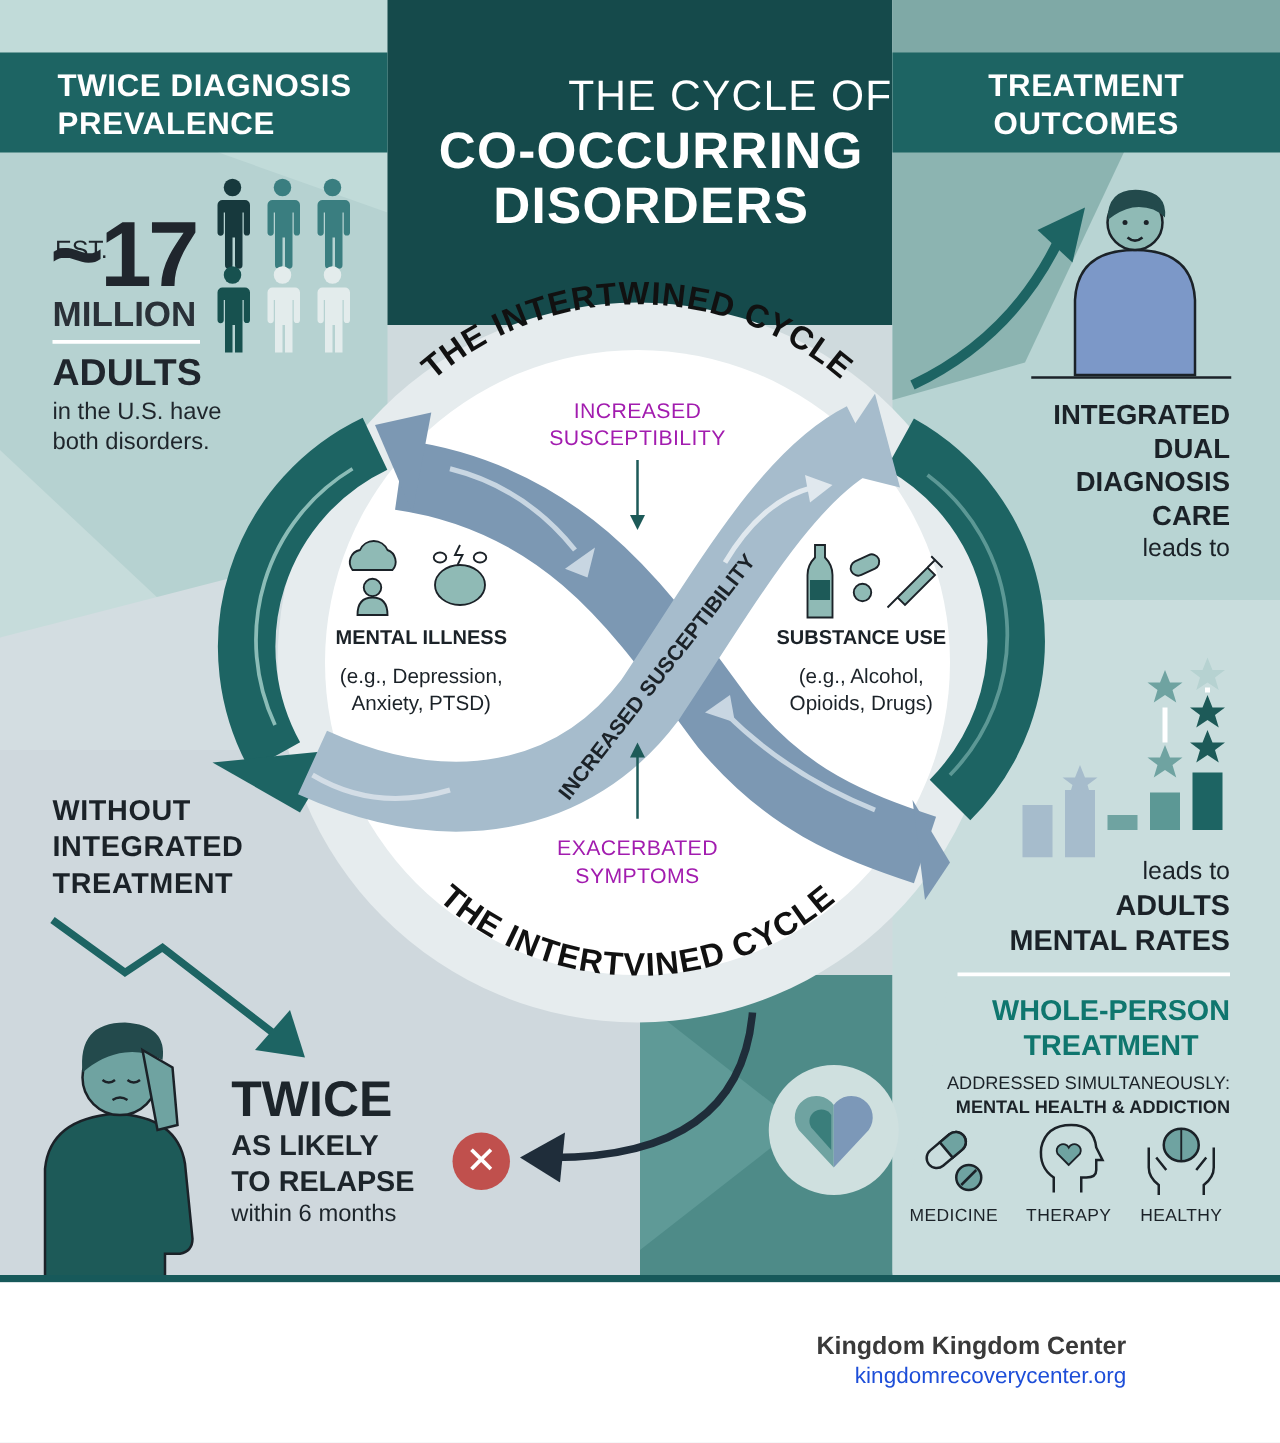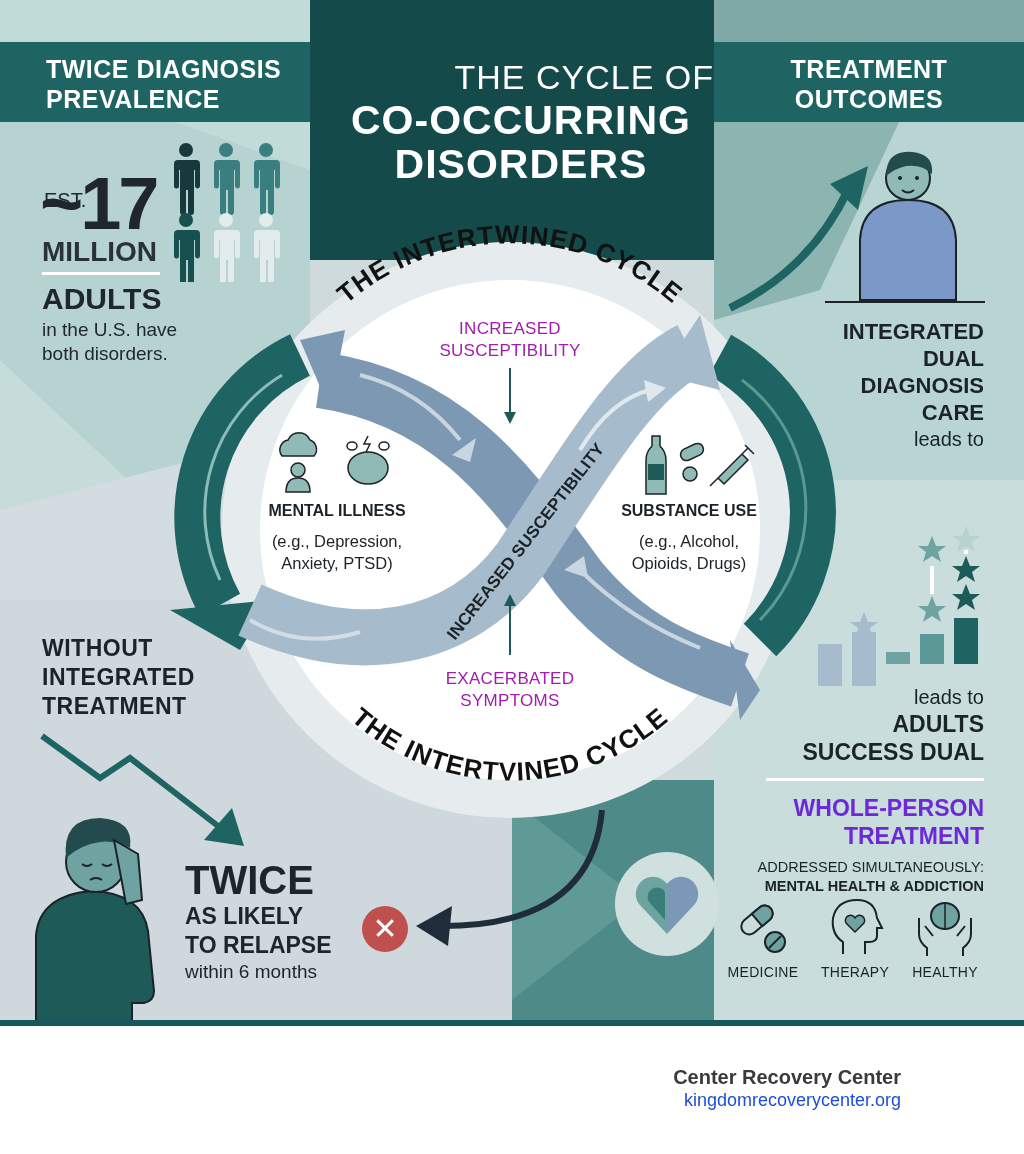--- a/index.html
+++ b/index.html
@@ -31,21 +31,21 @@
 
   
   .tr-person { position: absolute; left: 820px; top: 150px; width: 170px; height: 155px; }
   .care-text { position: absolute; right: 40px; top: 318px; text-align: right; font-size: 22px; font-weight: 700; line-height: 27px; color: #1b2228; }
   .care-text .leads { font-weight: 400; font-size: 20px; display: block; }
   .bars-svg { position: absolute; left: 812px; top: 526px; width: 180px; height: 160px; }
   .higher { position: absolute; right: 40px; top: 684px; text-align: right; color: #1b2228; }
   .higher .leads2 { font-size: 20px; font-weight: 400; display: block; line-height: 26px; }
   .higher .h1 { font-size: 23px; font-weight: 700; line-height: 28px; display: block; }
   .whole-rule { position: absolute; left: 766px; top: 778px; width: 218px; height: 3px; background: #ffffff; }
-  .whole { position: absolute; right: 40px; top: 794px; text-align: right; font-size: 23px; font-weight: 700; line-height: 28px; color: #6d28d9; }
+  .whole { position: absolute; right: 40px; top: 794px; text-align: center; font-size: 23px; font-weight: 700; line-height: 28px; color: #0f766e; }
   .addressed { position: absolute; right: 40px; top: 858px; text-align: right; font-size: 14.5px; line-height: 19px; color: #1b2228; }
   .addressed b { font-weight: 700; display: block; }
   .addr-line { display: block; }
   .icons-row { position: absolute; left: 718px; top: 898px; width: 272px; height: 92px; }
   .icon-cell { position: absolute; top: 0; width: 90px; text-align: center; }
   .icon-cell svg { width: 60px; height: 58px; display: block; margin: 0 auto; }
   .icon-cell span { display: block; font-size: 14px; color: #1b2228; margin-top: 8px; letter-spacing: 0.3px; }
   .heart-wrap { position: absolute; left: 615px; top: 852px; width: 104px; height: 104px; border-radius: 50%; background: #cfe0df; }
 
   
@@ -191,21 +191,21 @@
         <polygon points="154,30 158,40 168,40 160,46 163,56 154,50 145,56 148,46 140,40 150,40"></polygon>
       </g>
     <g fill="#b6d2d1">
         <polygon points="154,0 158,10 168,10 160,16 163,26 154,20 145,26 148,16 140,10 150,10"></polygon>
       </g>
     <rect x="152" y="24" width="4" height="4" fill="#ffffff"></rect>
   </svg>
   <div class="higher">
     <span class="leads2">leads to</span>
     <span class="h1">ADULTS</span>
-    <span class="h1">SUCCESS DUAL</span>
+    <span class="h1">MENTAL RATES</span>
   </div>
   <div class="whole-rule"></div>
   <div class="whole">
     <div>WHOLE-PERSON</div>
     <div>TREATMENT</div>
   </div>
   <div class="addressed">
     <span class="addr-line">ADDRESSED SIMULTANEOUSLY:</span>
     <b>MENTAL HEALTH &amp; ADDICTION</b>
   </div>
@@ -361,14 +361,14 @@
   <div class="ill-title" style="left:584px;top:502px;width:210px;">SUBSTANCE USE</div>
   <div class="ill-sub" style="left:584px;top:530px;width:210px;">
     <div>(e.g., Alcohol,</div>
     <div>Opioids, Drugs)</div>
   </div>
 
   <div class="bottom-rule"></div>
 </div>
 
 <div class="footer"></div>
-<div class="org-name">Center Recovery Center</div>
+<div class="org-name">Kingdom Kingdom Center</div>
 <div class="org-url">kingdomrecoverycenter.org</div>
 
 </body></html>

